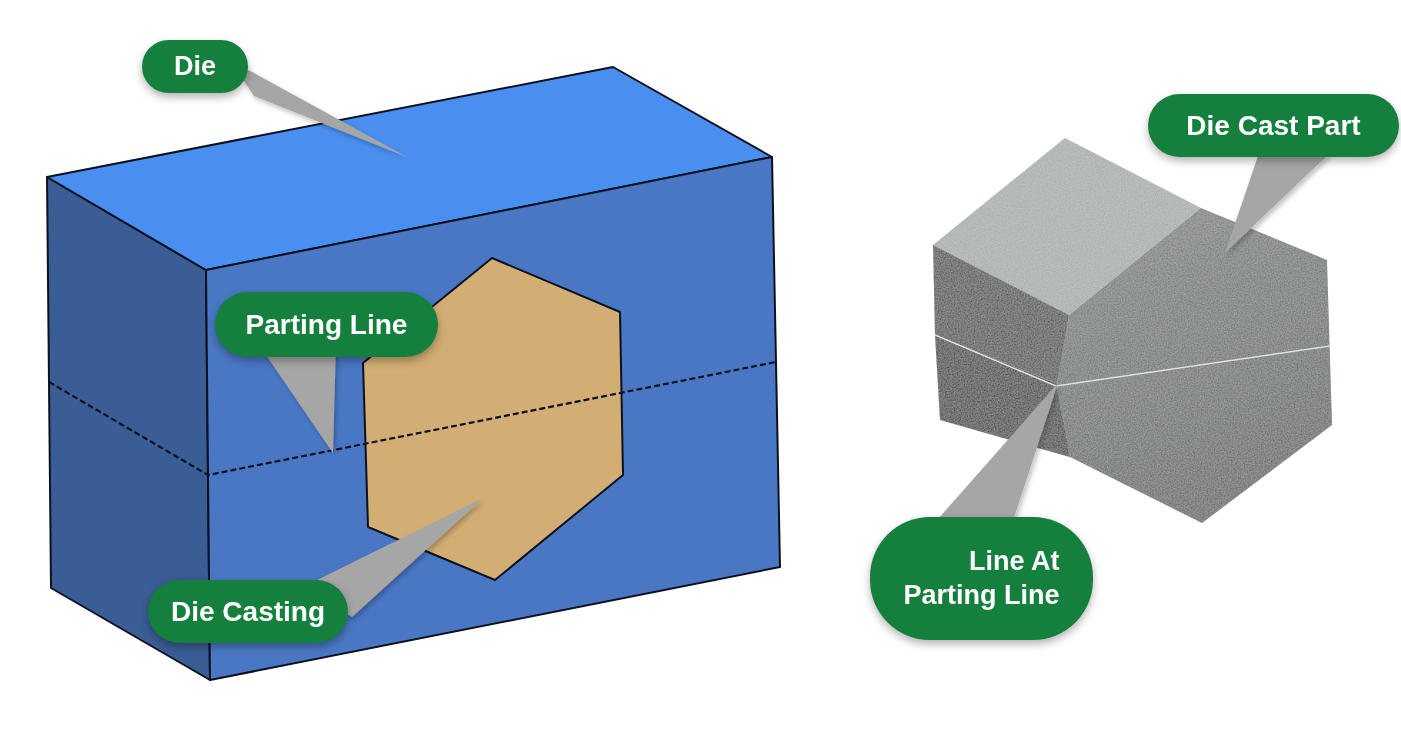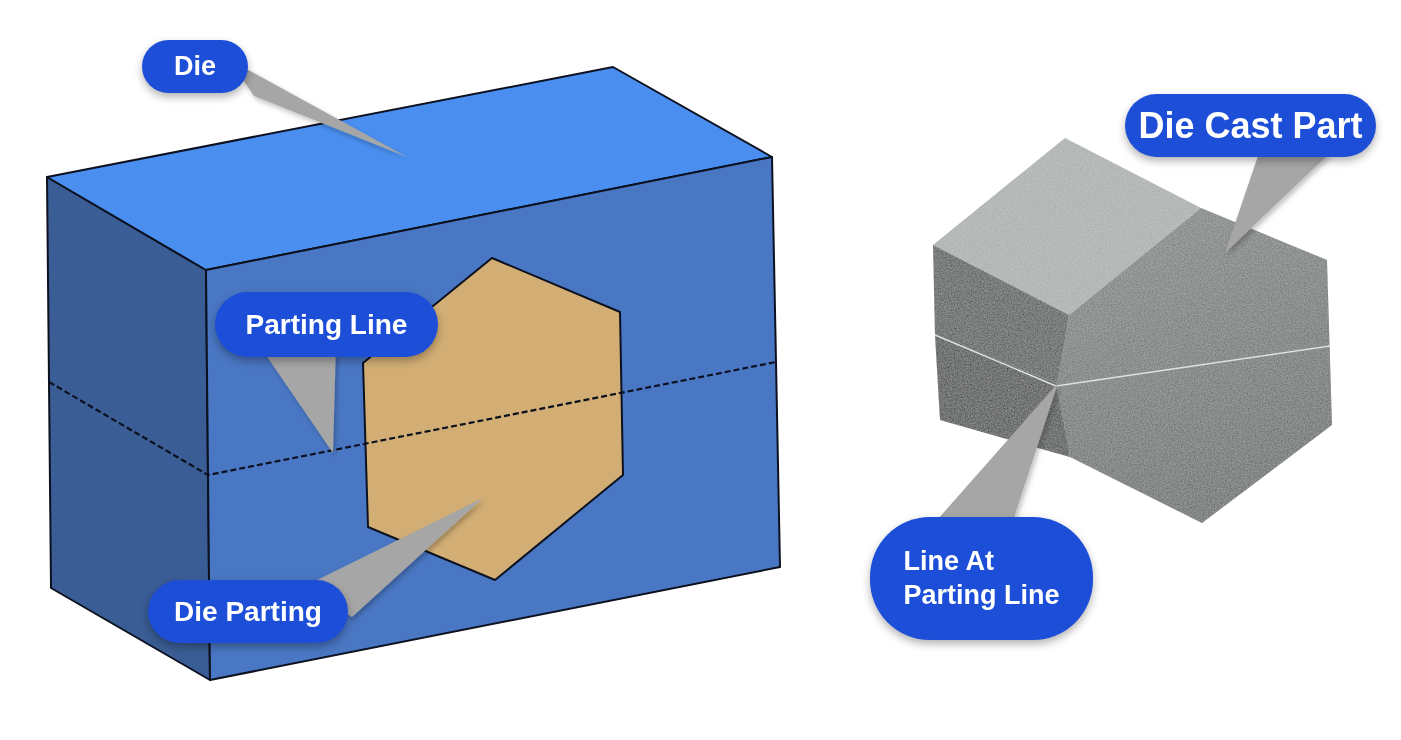--- a/index.html
+++ b/index.html
@@ -7,34 +7,34 @@
     width:1401px;height:740px;
     background:#ffffff;
     font-family:"Liberation Sans", sans-serif;
     overflow:hidden;
     position:relative;
   }
   .stage{position:absolute;left:0;top:0;width:1401px;height:740px;}
   svg.scene{position:absolute;left:0;top:0;z-index:1;}
   .callout{
     position:absolute;z-index:2;
-    background:#1d4ed8;
+    background:#15803d;
     color:#ffffff;
     display:flex;align-items:center;justify-content:center;
     font-weight:bold;
-    text-align:left;
+    text-align:right;
     box-shadow:0 4px 8px rgba(0,0,0,0.30);
     box-sizing:border-box;
     line-height:1.25;
   }
   .callout .lines{display:flex;flex-direction:column;}
   #callout-die         {left:142px;top:40px; width:106px;height:53px; border-radius:27px;font-size:27px;}
   #callout-parting-line{left:215px;top:292px;width:223px;height:65px; border-radius:33px;font-size:28px;}
   #callout-die-casting {left:148px;top:580px;width:200px;height:63px; border-radius:32px;font-size:28px;}
-  #callout-die-cast-part{left:1125px;top:94px;width:251px;height:63px;border-radius:32px;font-size:36px;}
+  #callout-die-cast-part{left:1148px;top:94px;width:251px;height:63px;border-radius:32px;font-size:28px;}
   #callout-flash       {left:870px;top:517px;width:223px;height:123px;border-radius:60px;font-size:27px;}
 </style>
 </head>
 <body>
 
 <div class="stage">
 
   <svg class="scene" width="1401" height="740" viewBox="0 0 1401 740">
     <defs>
       <linearGradient id="capGrad" x1="0" y1="0" x2="0.35" y2="1">
@@ -83,21 +83,21 @@
 
   <div class="callout" id="callout-die">
     <span>Die</span>
   </div>
 
   <div class="callout" id="callout-parting-line">
     <span>Parting Line</span>
   </div>
 
   <div class="callout" id="callout-die-casting">
-    <span>Die Parting</span>
+    <span>Die Casting</span>
   </div>
 
   <div class="callout" id="callout-die-cast-part">
     <span>Die Cast Part</span>
   </div>
 
   <div class="callout" id="callout-flash">
     <span class="lines">
       <span>Line At</span>
       <span>Parting Line</span>

